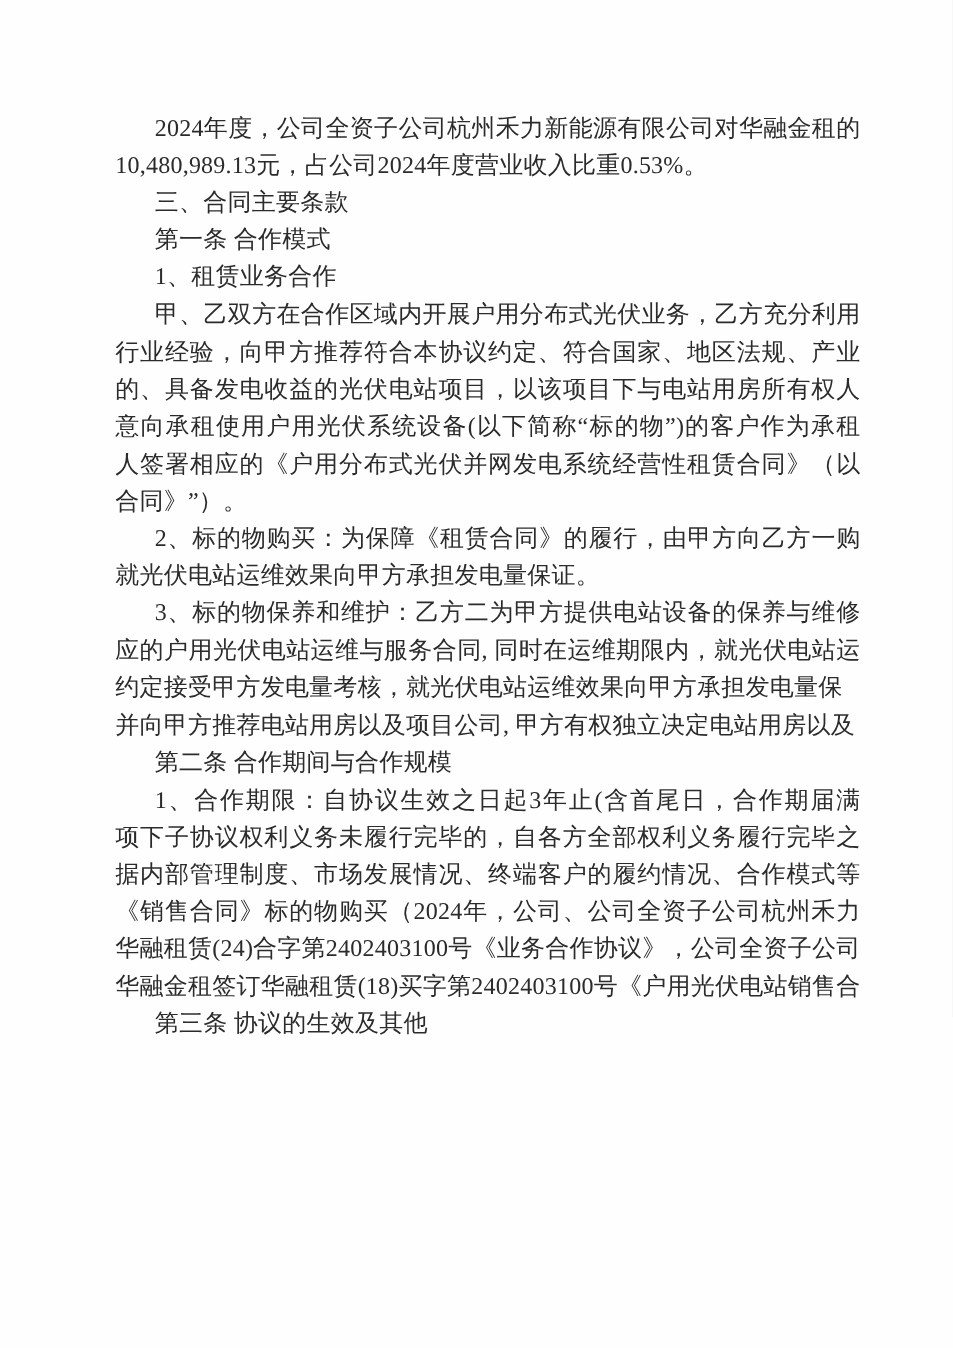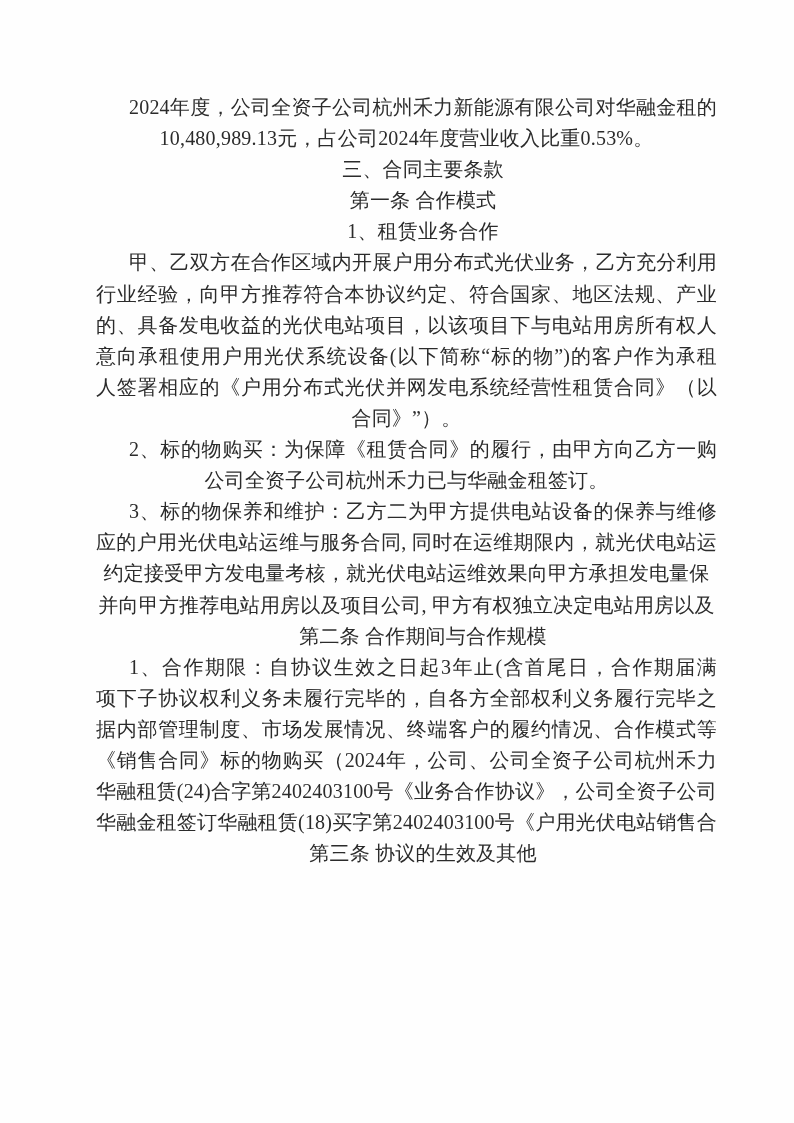--- a/index.html
+++ b/index.html
@@ -22,21 +22,21 @@
     top: 92px;
     width: 621px;
     color: #2b2b2b;
     font-size: 20px;
     letter-spacing: 0.2px;
   }
   .doc-line {
     height: 31.1px;
     line-height: 31.1px;
     overflow: hidden;
-    text-align: center;
+    text-align: left;
     white-space: normal;
   }
   .doc-line.fill {
     text-align: justify;
     text-align-last: justify;
   }
   .doc-line.indent {
     text-indent: 33px;
   }
 </style>
@@ -50,21 +50,21 @@
       <div class="doc-line indent">三、合同主要条款</div>
       <div class="doc-line indent">第一条 合作模式</div>
       <div class="doc-line indent">1、租赁业务合作</div>
       <div class="doc-line indent fill">甲、乙双方在合作区域内开展户用分布式光伏业务，乙方充分利用其资源优势及</div>
       <div class="doc-line fill">行业经验，向甲方推荐符合本协议约定、符合国家、地区法规、产业政策及甲方要求</div>
       <div class="doc-line fill">的、具备发电收益的光伏电站项目，以该项目下与电站用房所有权人取得合作、且有</div>
       <div class="doc-line fill">意向承租使用户用光伏系统设备(以下简称“标的物”)的客户作为承租人，并与承租</div>
       <div class="doc-line fill">人签署相应的《户用分布式光伏并网发电系统经营性租赁合同》（以下简称“《租赁</div>
       <div class="doc-line">合同》”）。</div>
       <div class="doc-line indent fill">2、标的物购买：为保障《租赁合同》的履行，由甲方向乙方一购买户用光伏系</div>
-      <div class="doc-line">公司全资子公司杭州禾力已与华融金租签订。</div>
+      <div class="doc-line">就光伏电站运维效果向甲方承担发电量保证。</div>
       <div class="doc-line indent fill">3、标的物保养和维护：乙方二为甲方提供电站设备的保养与维修服务并签订相</div>
       <div class="doc-line fill">应的户用光伏电站运维与服务合同, 同时在运维期限内，就光伏电站运维按运维协议</div>
       <div class="doc-line">约定接受甲方发电量考核，就光伏电站运维效果向甲方承担发电量保证。</div>
       <div class="doc-line">并向甲方推荐电站用房以及项目公司, 甲方有权独立决定电站用房以及合作客户。</div>
       <div class="doc-line indent">第二条 合作期间与合作规模</div>
       <div class="doc-line indent fill">1、合作期限：自协议生效之日起3年止(含首尾日，合作期届满时，协议或协议</div>
       <div class="doc-line fill">项下子协议权利义务未履行完毕的，自各方全部权利义务履行完毕之时止)。合作期</div>
       <div class="doc-line fill">据内部管理制度、市场发展情况、终端客户的履约情况、合作模式等因素，协商确定</div>
       <div class="doc-line fill">《销售合同》标的物购买（2024年，公司、公司全资子公司杭州禾力已与华融金租签订</div>
       <div class="doc-line fill">华融租赁(24)合字第2402403100号《业务合作协议》，公司全资子公司杭州禾力已与</div>

